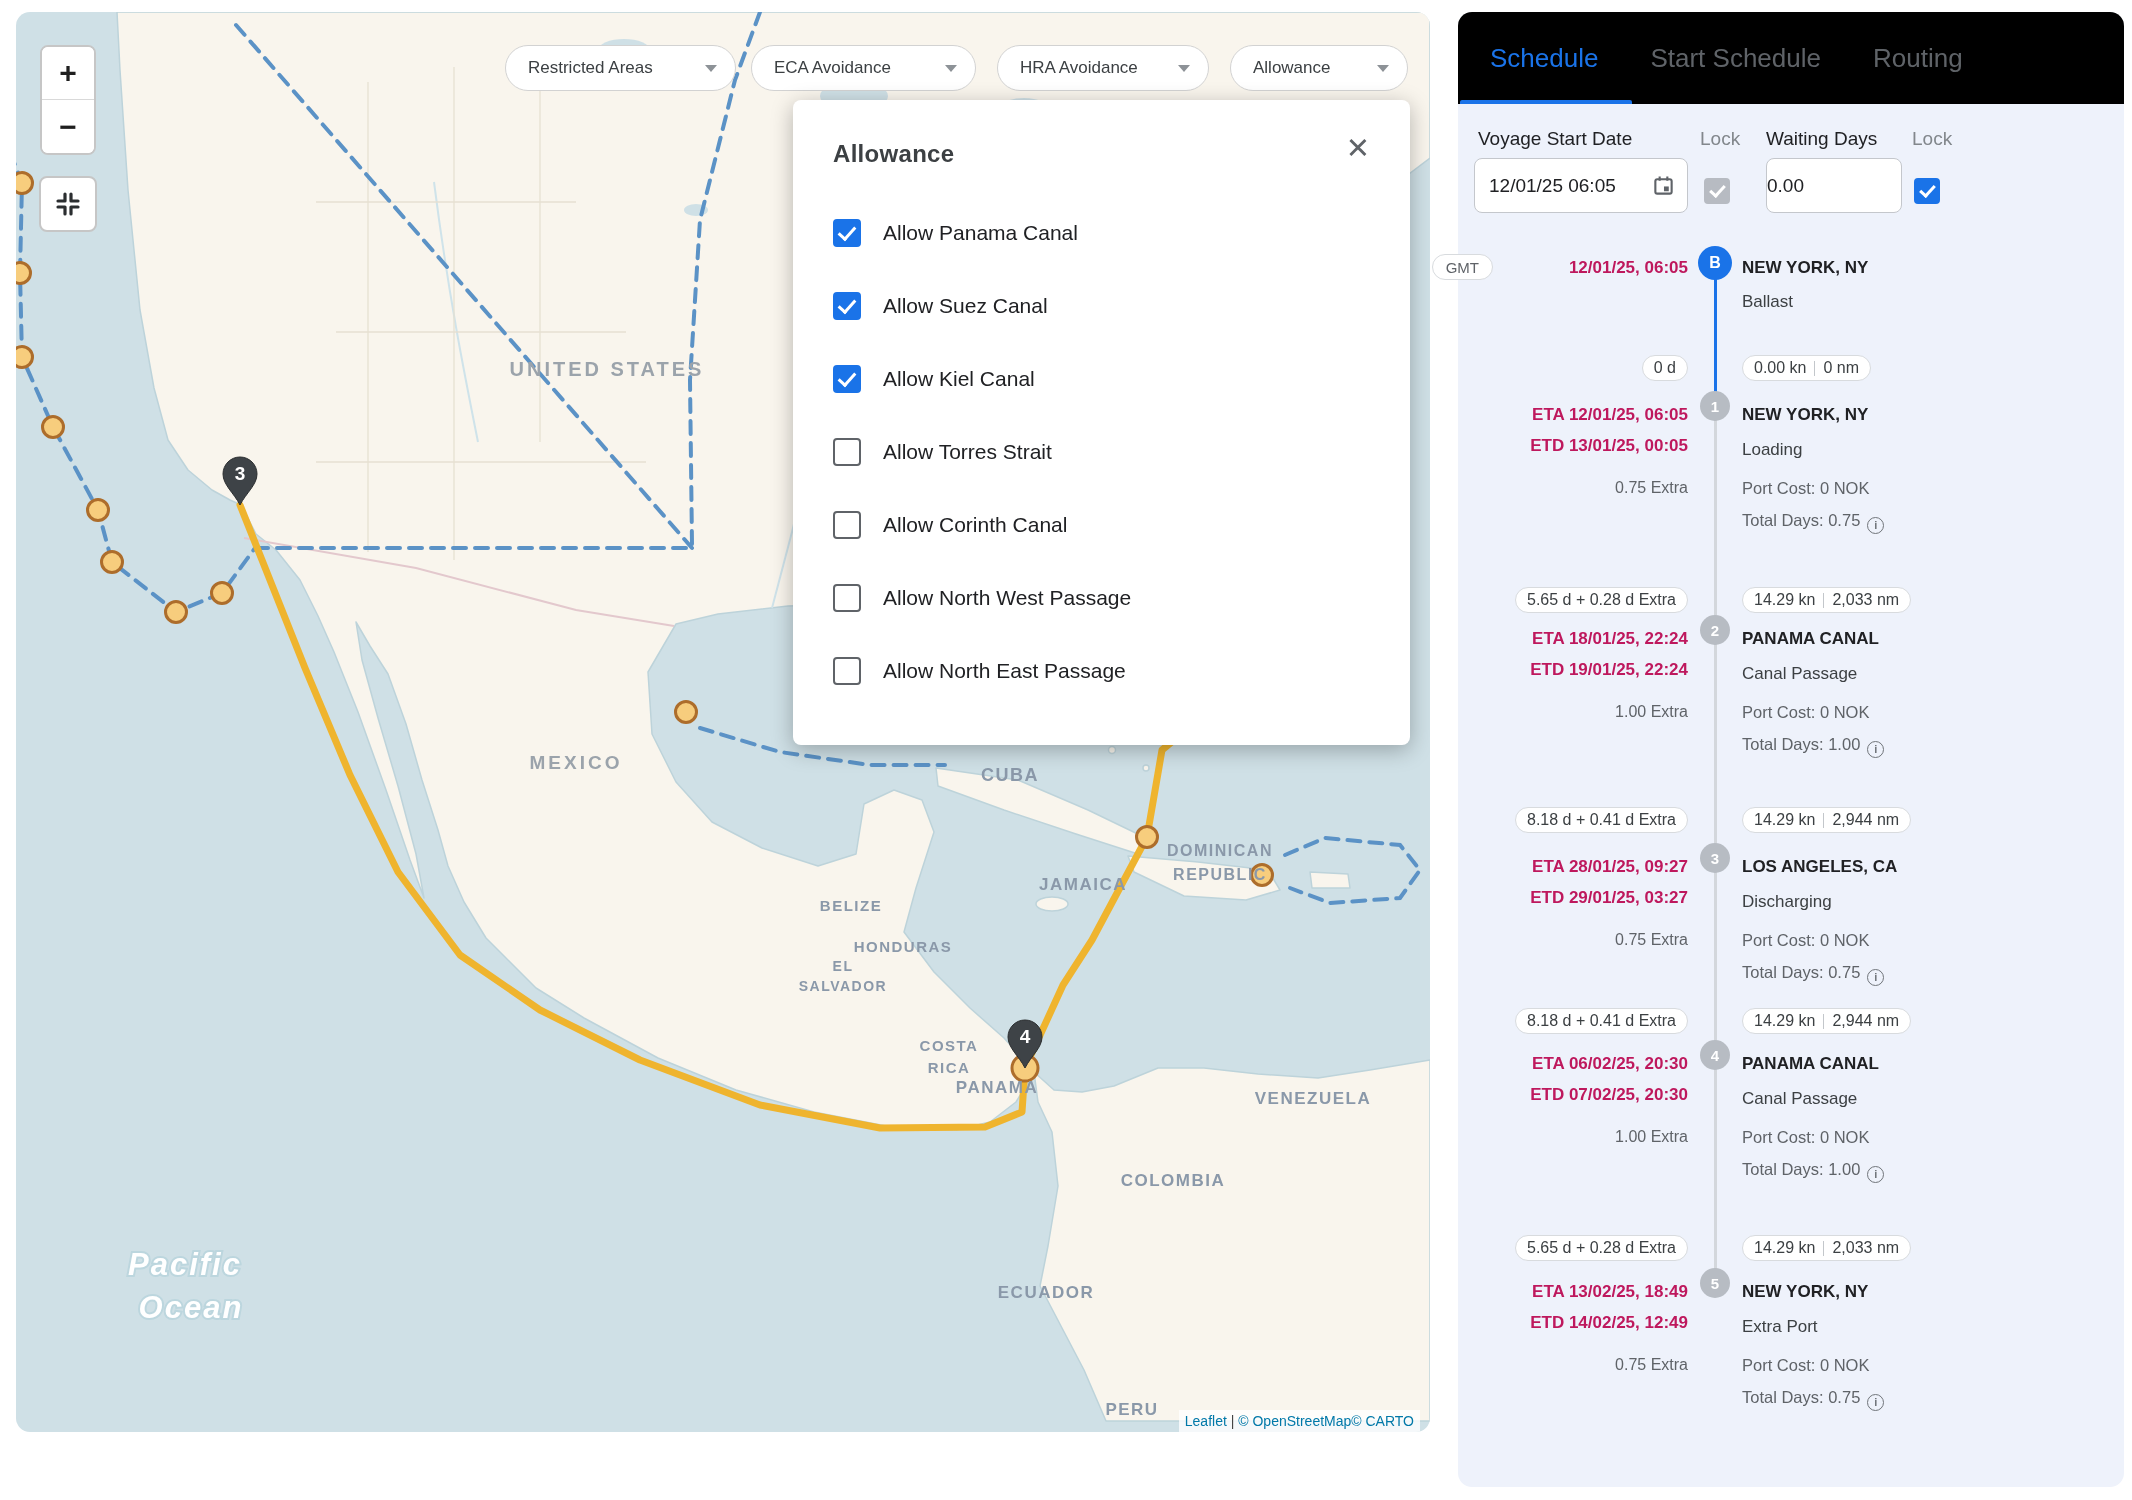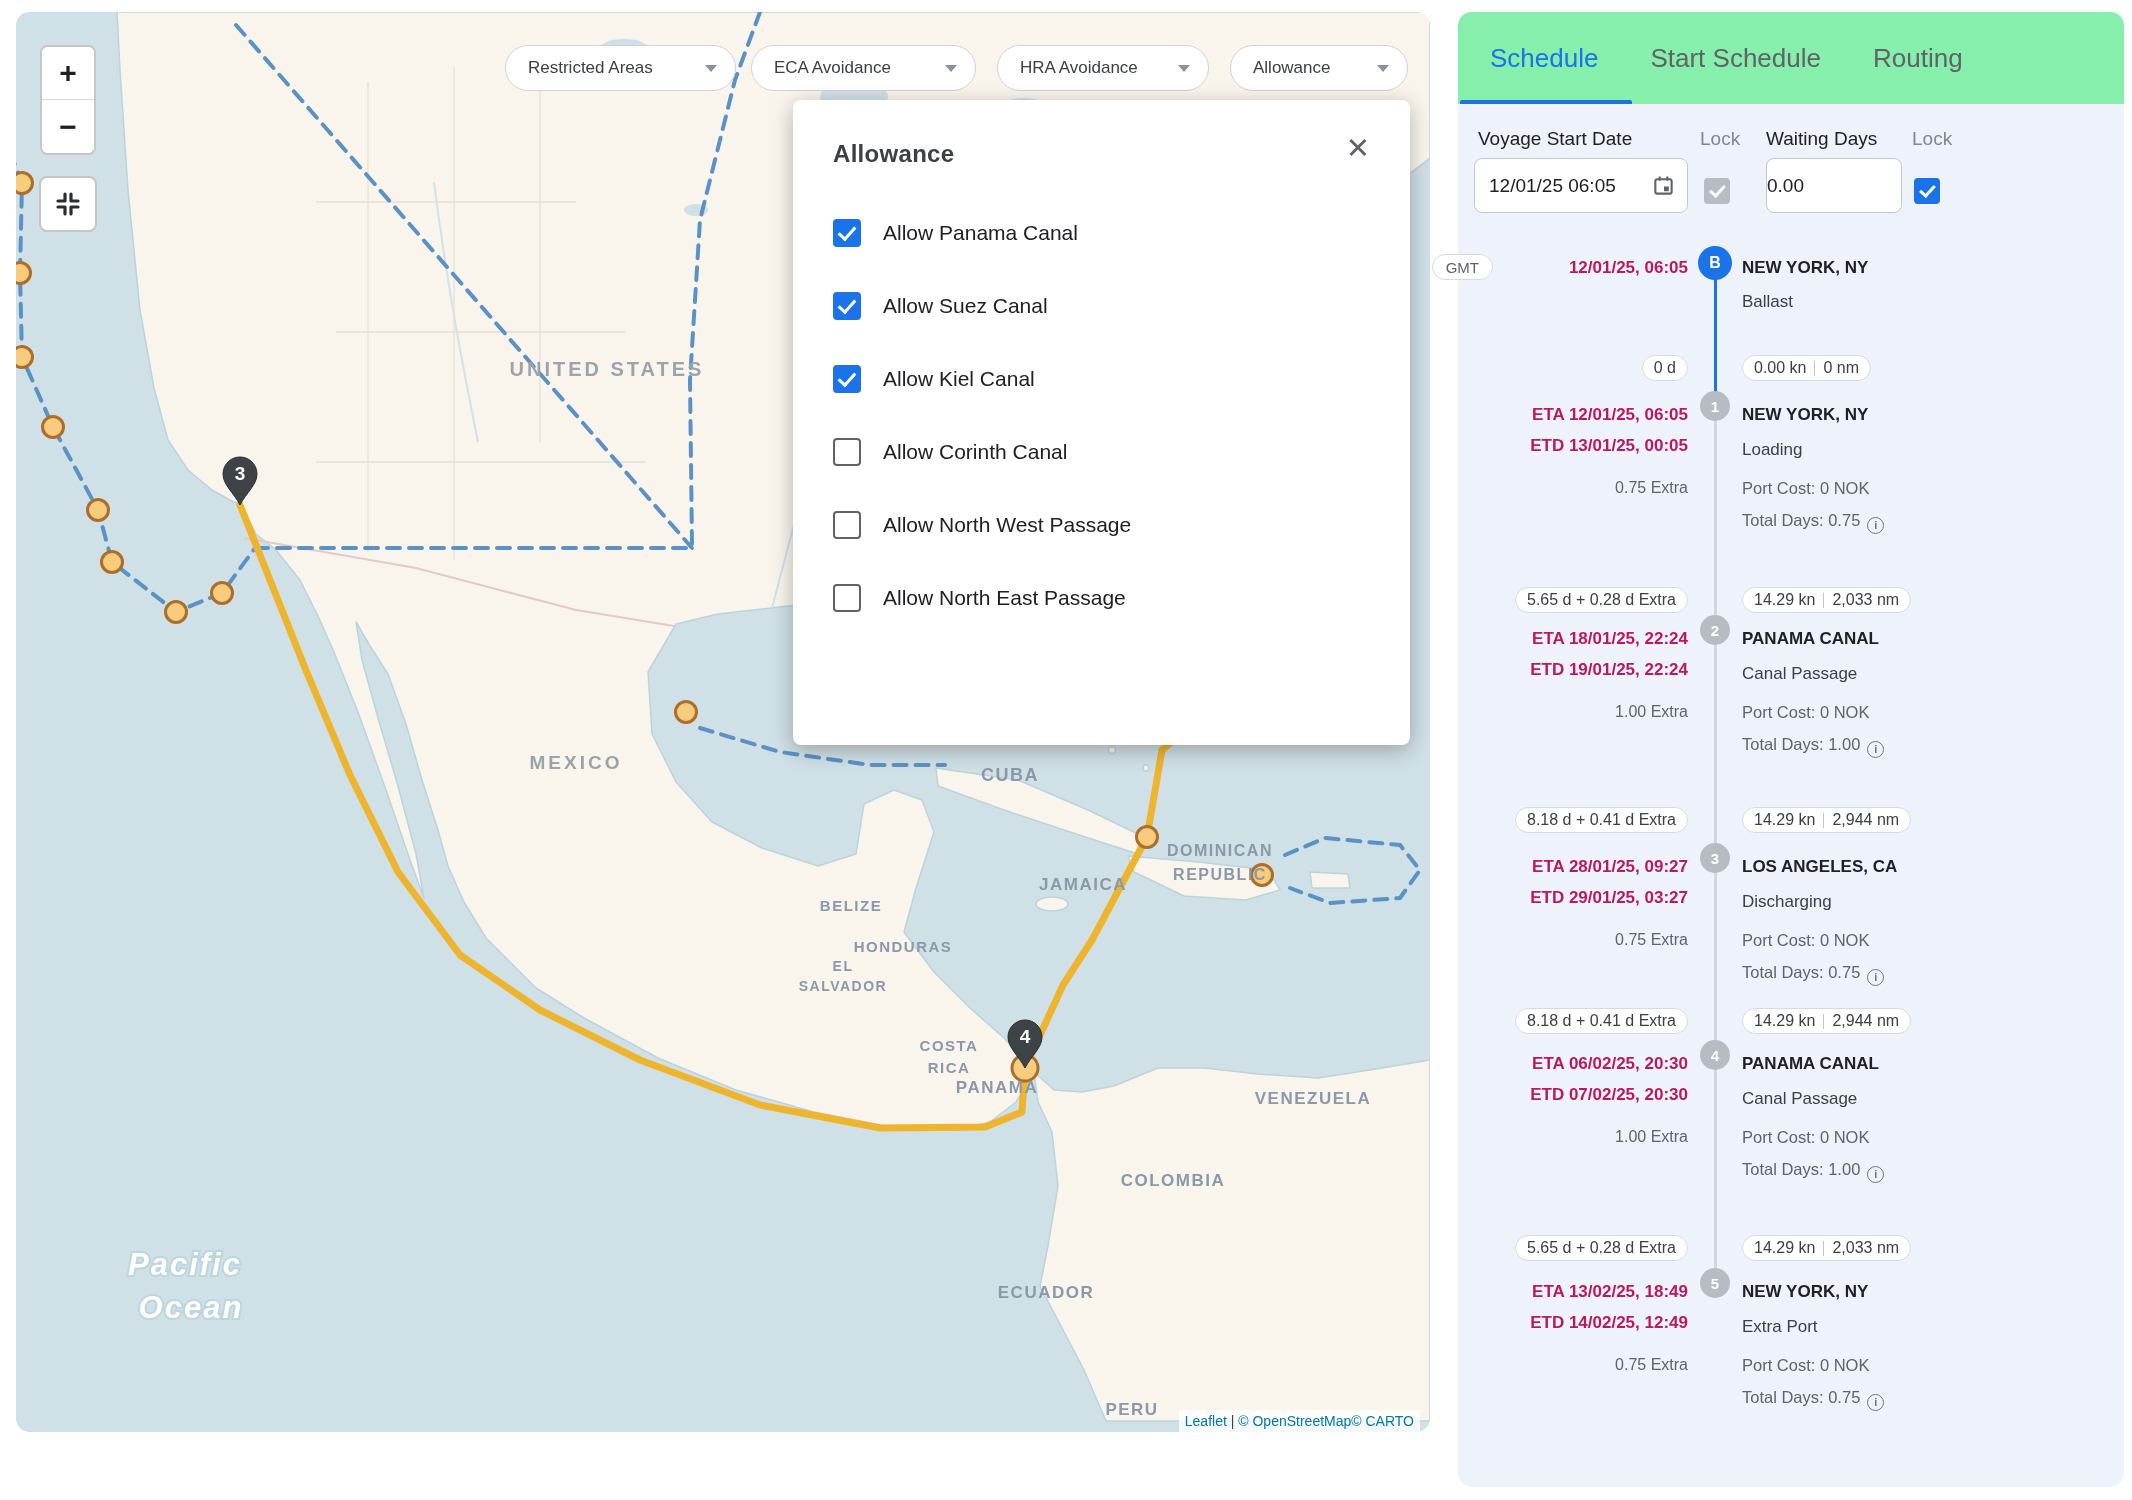--- a/index.html
+++ b/index.html
@@ -49,21 +49,21 @@
         display:inline-flex; align-items:center; justify-content:center; flex:0 0 auto; }
   .cb[data-checked="true"] { background:#1a73e8; border-color:#1a73e8; }
   .cb[data-checked="true"]::after { content:""; display:block; width:7px; height:14px;
         border:solid #fff; border-width:0 3.5px 3.5px 0; transform:rotate(42deg); margin-top:-3px; }
   .cb.gray[data-checked="true"] { background:#b7bbc2; border-color:#b7bbc2; }
   .dialog-row .cb-label { margin-left:22px; font-size:21px; color:#202124; }
 
   
   .panel { position:absolute; left:1458px; top:12px; width:666px; height:1475px;
            background:#eef2fb; border-radius:14px; overflow:hidden; }
-  .panel-header { position:relative; height:92px; background:#86efac; display:flex; align-items:center;
+  .panel-header { position:relative; height:92px; background:#000000; display:flex; align-items:center;
                   gap:52px; padding-left:32px; }
   .tab { font-size:26px; font-weight:500; color:#5f6368; cursor:pointer; }
   .tab.active { color:#1a73e8; }
   .tab-underline { position:absolute; left:2px; bottom:0; width:172px; height:4px; background:#1a73e8; border-radius:2px 2px 0 0; }
 
   .flabel { position:absolute; font-size:19px; color:#202124; }
   .flabel.gray { color:#82878c; }
   .finput { position:absolute; height:55px; background:#fff; border:1px solid #c4c7cc; border-radius:8px;
             display:flex; align-items:center; font-size:19px; color:#202124; }
 
@@ -239,20 +239,24 @@
         <div class="dialog-row">
           <span class="cb" data-checked="true"></span>
           <span class="cb-label">Allow Suez Canal</span>
         </div>
         <div class="dialog-row">
           <span class="cb" data-checked="true"></span>
           <span class="cb-label">Allow Kiel Canal</span>
         </div>
         <div class="dialog-row">
           <span class="cb" data-checked="false"></span>
+          <span class="cb-label">Allow Torres Strait</span>
+        </div>
+        <div class="dialog-row">
+          <span class="cb" data-checked="false"></span>
           <span class="cb-label">Allow Corinth Canal</span>
         </div>
         <div class="dialog-row">
           <span class="cb" data-checked="false"></span>
           <span class="cb-label">Allow North West Passage</span>
         </div>
         <div class="dialog-row">
           <span class="cb" data-checked="false"></span>
           <span class="cb-label">Allow North East Passage</span>
         </div>

